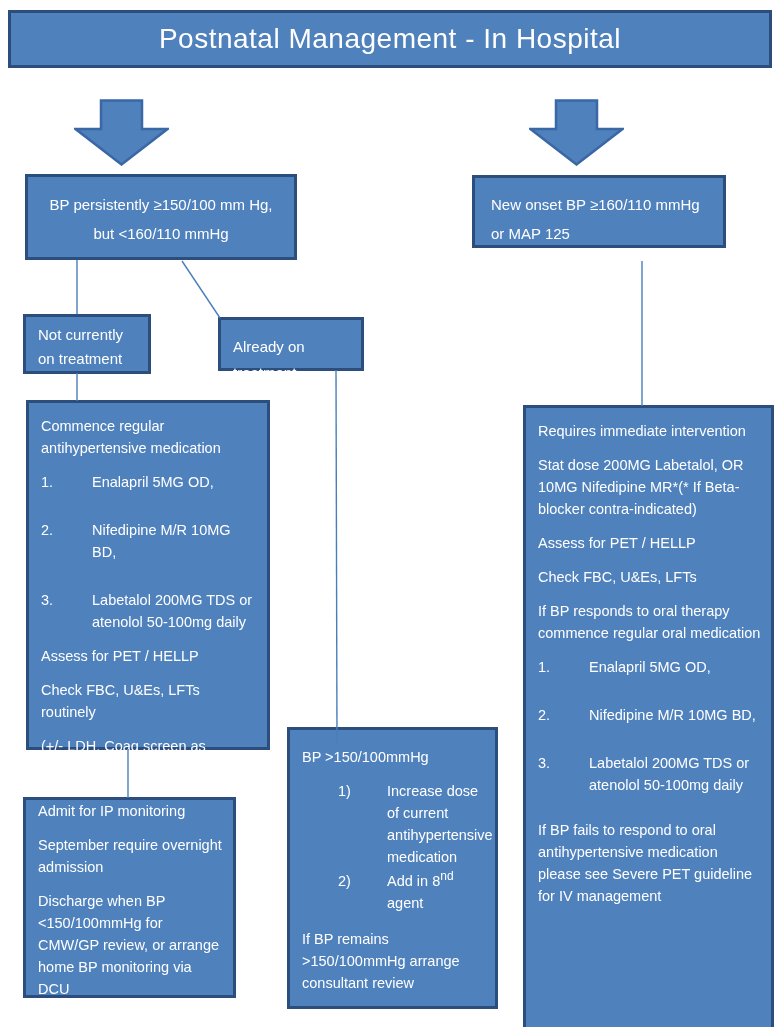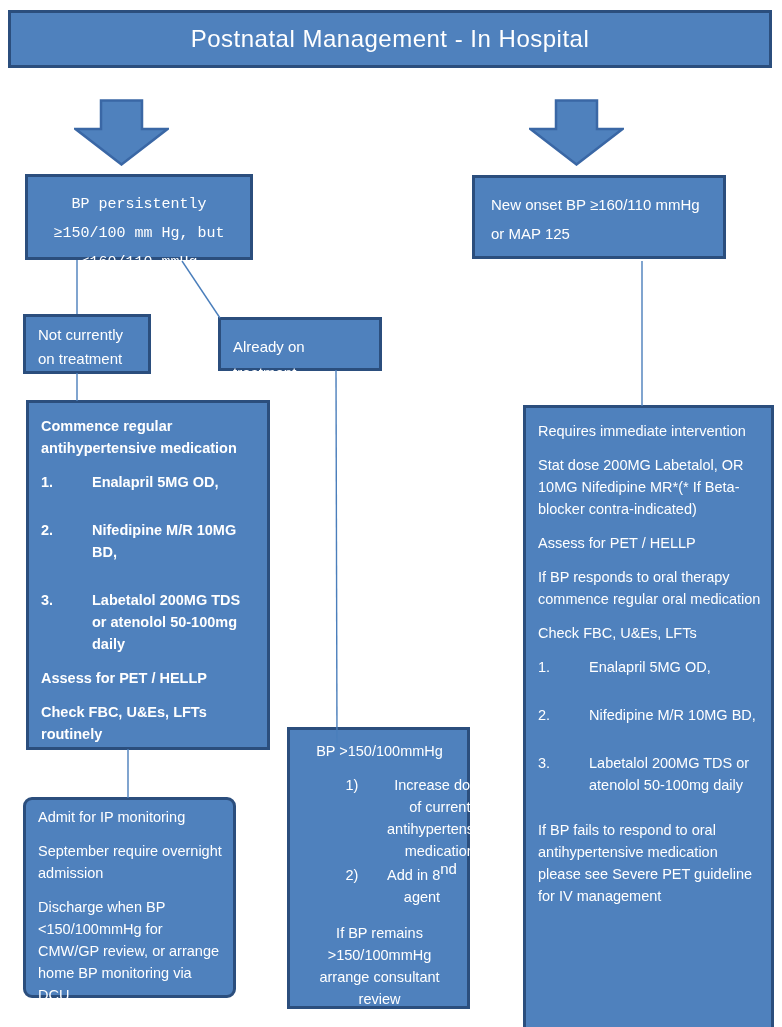--- a/index.html
+++ b/index.html
@@ -13,44 +13,44 @@
     position:relative;width:782px;height:1027px;background:#ffffff;
     font-family:"Liberation Sans", sans-serif;color:var(--txt);overflow:hidden;
   }
   .node{
     position:absolute;box-sizing:border-box;background:var(--fill);
     border:3px solid var(--border);color:var(--txt);
   }
   .title{
     left:8px;top:10px;width:764px;height:58px;
     display:flex;align-items:center;justify-content:center;
-    font-size:24px;letter-spacing:0.5px;
+    font-size:28px;letter-spacing:0.5px;
   }
   .small{font-size:15px;line-height:26px;padding:8px 12px;}
-  .bp-left{left:25px;top:174px;width:228px;height:86px;text-align:center;
-    padding:13px 16px;line-height:29px;font-family:Liberation Mono, monospace;}
-  .bp-right{left:472px;top:175px;width:254px;height:84px;padding:12px 16px;line-height:29px;}
+  .bp-left{left:25px;top:174px;width:272px;height:86px;text-align:center;
+    padding:13px 16px;line-height:29px;}
+  .bp-right{left:472px;top:175px;width:254px;height:73px;padding:12px 16px;line-height:29px;}
   .not-treat{left:23px;top:314px;width:128px;height:60px;line-height:24px;padding:6px 12px;}
-  .already-treat{left:218px;top:317px;width:164px;height:54px;padding:14px 12px;}
+  .already-treat{left:218px;top:317px;width:146px;height:54px;padding:14px 12px;}
   .big{font-size:14.5px;line-height:22px;padding:12px 10px 8px 12px;}
-  .commence{left:26px;top:400px;width:244px;height:350px;font-weight:bold;}
-  .admit{left:23px;top:797px;width:213px;height:201px;padding-top:6px;border-radius:9px;}
-  .middle{left:287px;top:727px;width:183px;height:282px;padding-top:10px;text-align:center;}
+  .commence{left:26px;top:400px;width:244px;height:350px;}
+  .admit{left:23px;top:797px;width:213px;height:201px;padding-top:0;}
+  .middle{left:287px;top:727px;width:211px;height:282px;padding-top:16px;}
   .severe{left:523px;top:405px;width:251px;height:720px;}
   .big p{margin:0 0 12px 0;}
   .li{display:flex;margin:0 0 26px 0;}
   .li.last{margin-bottom:12px;}
   .li .num{flex:0 0 30px;}
   .li .litext{flex:1;margin-left:21px;}
   .middle .li{margin-left:36px;}
   .middle .li .num{flex:0 0 28px;}
   .middle .li1{margin-bottom:2px;}
   .middle .li2{margin-bottom:14px;}
   .severe .footer{margin-top:23px;}
-  sup{font-size:15px;line-height:0;}
+  sup{font-size:12px;line-height:0;}
   .arrow{position:absolute;}
   .connectors{position:absolute;left:0;top:0;pointer-events:none;}
 </style>
 </head>
 <body>
 
 <div class="canvas">
 
   <div class="node title">
     <span>Postnatal Management - In Hospital</span>
@@ -106,22 +106,22 @@
       <span class="num">2)</span>
       <span class="litext"><span>Add in 8</span><sup>nd</sup><span> agent</span></span>
     </div>
     <p>If BP remains &gt;150/100mmHg arrange consultant review</p>
   </div>
 
   <div class="node big severe">
     <p>Requires immediate intervention</p>
     <p>Stat dose 200MG Labetalol, OR 10MG Nifedipine MR*(* If Beta-blocker contra-indicated)</p>
     <p>Assess for PET / HELLP</p>
+    <p>Check FBC, U&amp;Es, LFTs</p>
     <p>If BP responds to oral therapy commence regular oral medication</p>
-    <p>Check FBC, U&amp;Es, LFTs</p>
     <div class="li">
       <span class="num">1.</span>
       <span class="litext">Enalapril 5MG OD,</span>
     </div>
     <div class="li">
       <span class="num">2.</span>
       <span class="litext">Nifedipine M/R 10MG BD,</span>
     </div>
     <div class="li last">
       <span class="num">3.</span>

